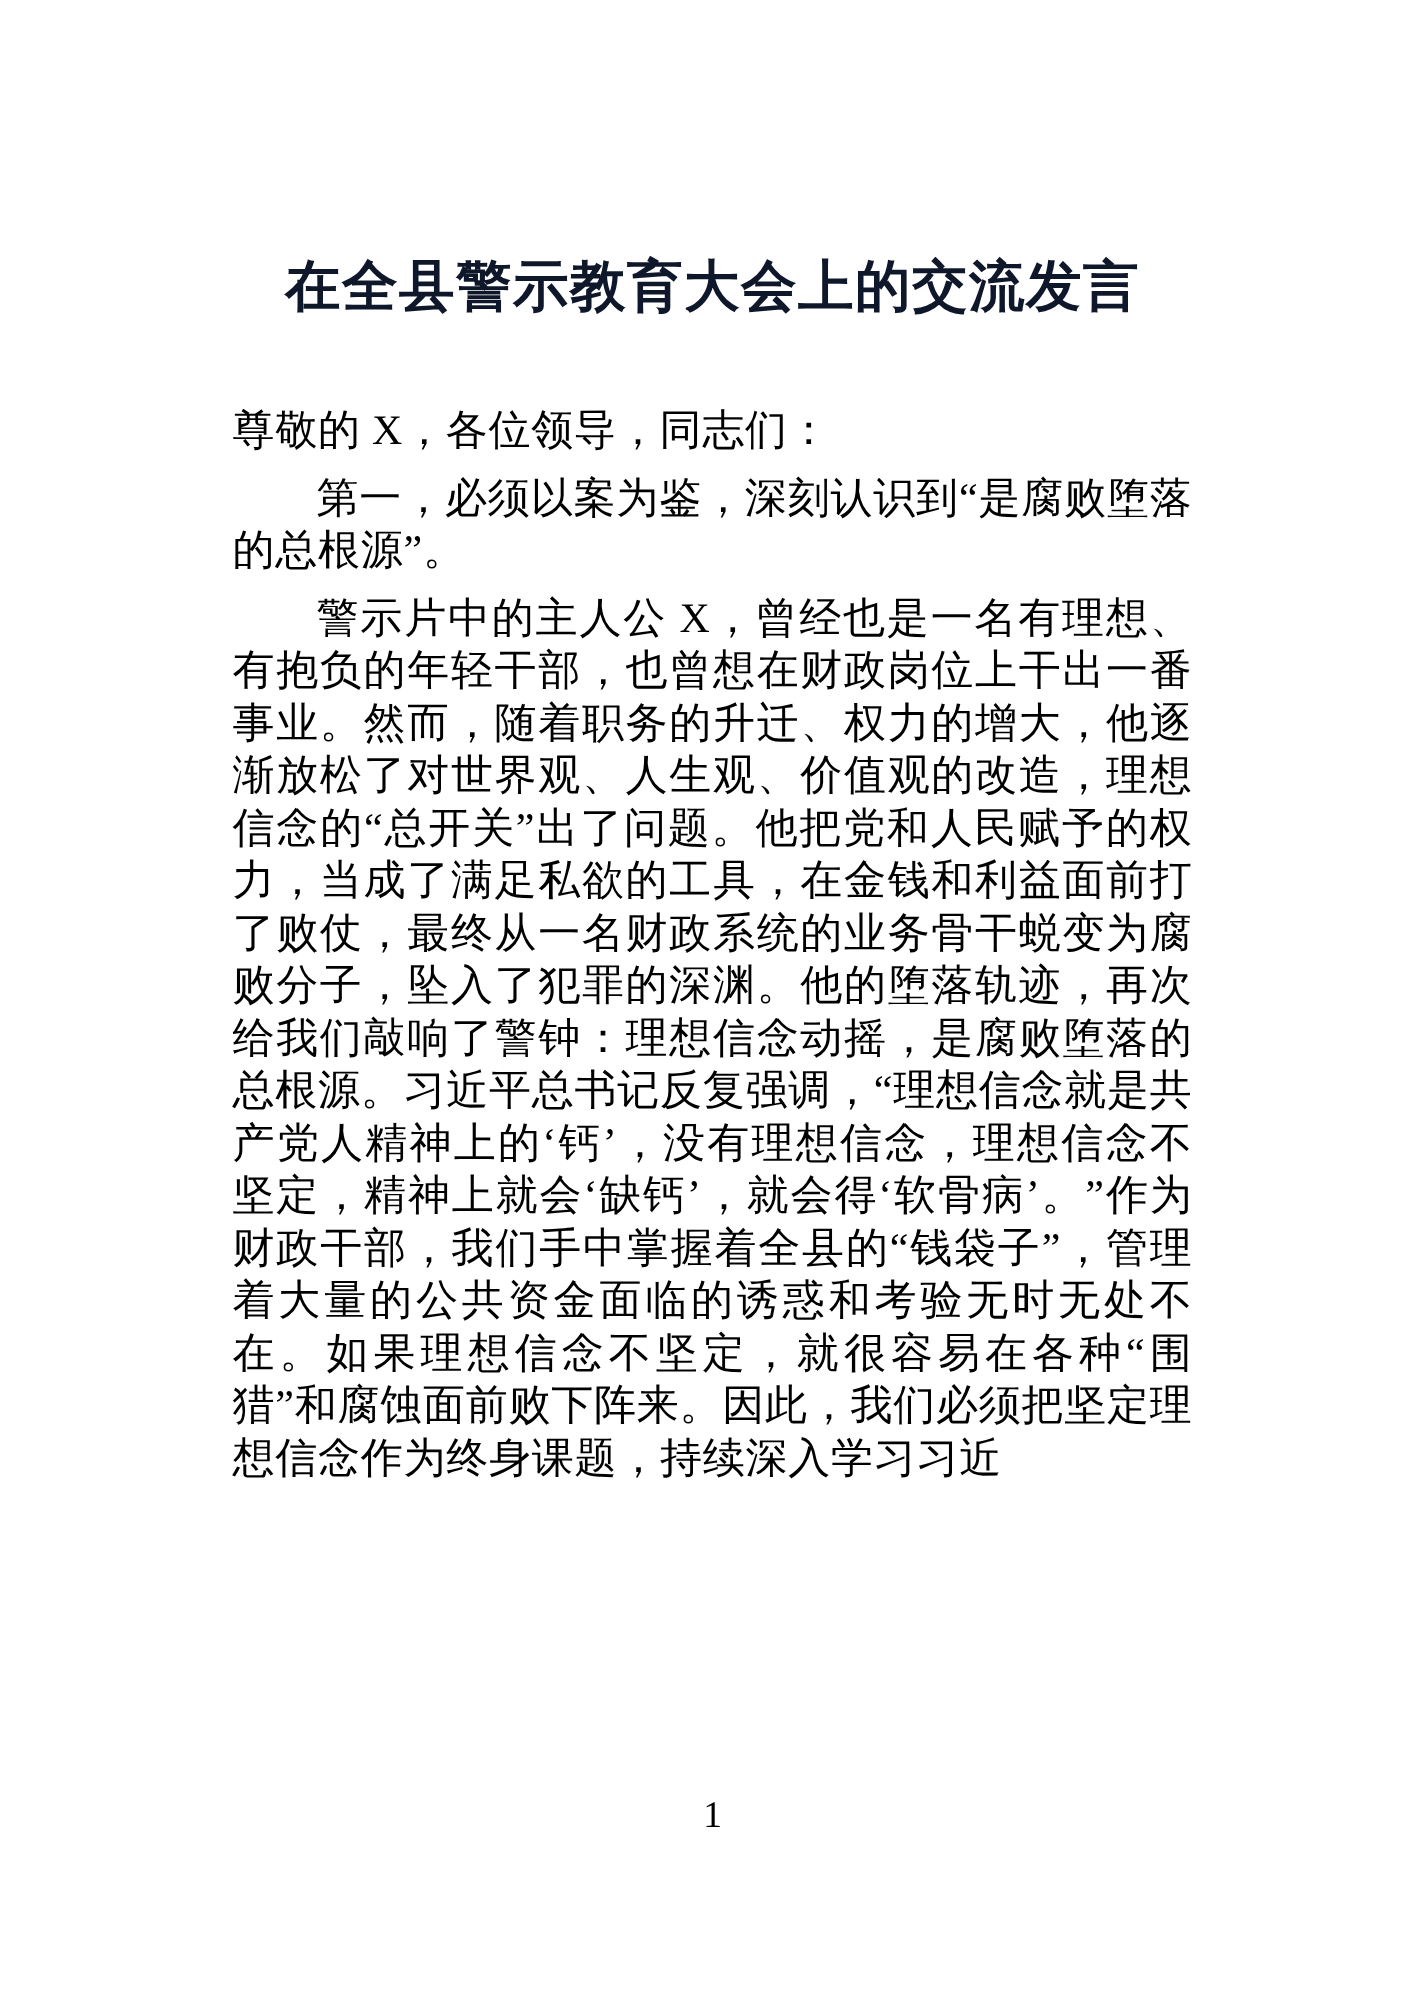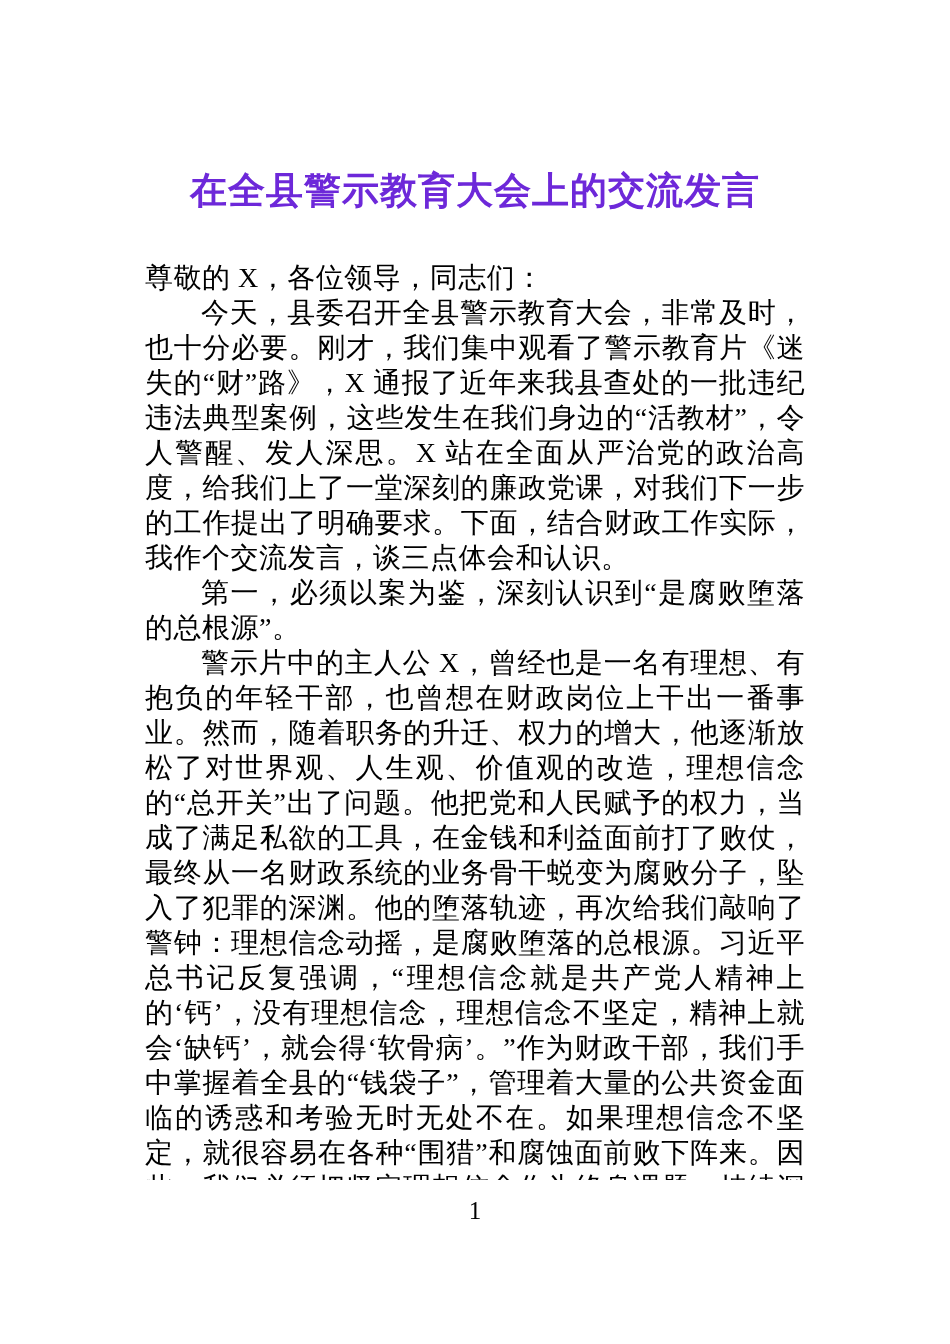--- a/index.html
+++ b/index.html
@@ -23,28 +23,28 @@
     background: #ffffff;
   }
   .doc-title {
     margin: 0 0 46px 0;
     font-family: "Liberation Sans", sans-serif;
     font-size: 37px;
     font-weight: bold;
     line-height: 46px;
     text-align: center;
     letter-spacing: 1px;
-    color: #6d28d9;
+    color: #0f172a;
   }
   .doc-body {
     max-height: 920px;
     overflow: hidden;
   }
   .para {
-    margin: 0;
+    margin: 10px;
     font-size: 28px;
     line-height: 35px;
     text-align: justify;
     text-justify: inter-character;
     letter-spacing: 0.5px;
     color: #000000;
     word-break: break-all;
   }
   .indent {
     text-indent: 2em;
@@ -62,20 +62,19 @@
 </style>
 </head>
 <body>
 
 <div class="page">
 
   <h1 class="doc-title">在全县警示教育大会上的交流发言</h1>
 
   <div class="doc-body">
     <p class="para">尊敬的 X，各位领导，同志们：</p>
-    <p class="para indent">今天，县委召开全县警示教育大会，非常及时，也十分必要。刚才，我们集中观看了警示教育片《迷失的“财”路》，X 通报了近年来我县查处的一批违纪违法典型案例，这些发生在我们身边的“活教材”，令人警醒、发人深思。X 站在全面从严治党的政治高度，给我们上了一堂深刻的廉政党课，对我们下一步的工作提出了明确要求。下面，结合财政工作实际，我作个交流发言，谈三点体会和认识。</p>
     <p class="para indent">第一，必须以案为鉴，深刻认识到“是腐败堕落的总根源”。</p>
     <p class="para indent">警示片中的主人公 X，曾经也是一名有理想、有抱负的年轻干部，也曾想在财政岗位上干出一番事业。然而，随着职务的升迁、权力的增大，他逐渐放松了对世界观、人生观、价值观的改造，理想信念的“总开关”出了问题。他把党和人民赋予的权力，当成了满足私欲的工具，在金钱和利益面前打了败仗，最终从一名财政系统的业务骨干蜕变为腐败分子，坠入了犯罪的深渊。他的堕落轨迹，再次给我们敲响了警钟：理想信念动摇，是腐败堕落的总根源。习近平总书记反复强调，“理想信念就是共产党人精神上的‘钙’，没有理想信念，理想信念不坚定，精神上就会‘缺钙’，就会得‘软骨病’。”作为财政干部，我们手中掌握着全县的“钱袋子”，管理着大量的公共资金面临的诱惑和考验无时无处不在。如果理想信念不坚定，就很容易在各种“围猎”和腐蚀面前败下阵来。因此，我们必须把坚定理想信念作为终身课题，持续深入学习习近</p>
   </div>
 
   <div class="page-number">1</div>
 
 </div>
 
 </body></html>

